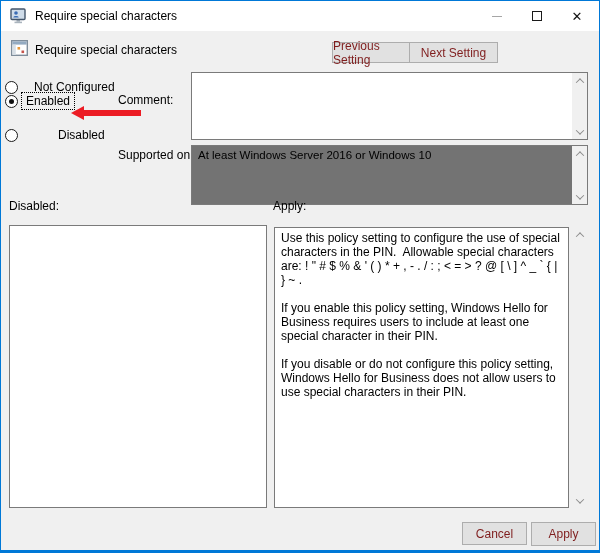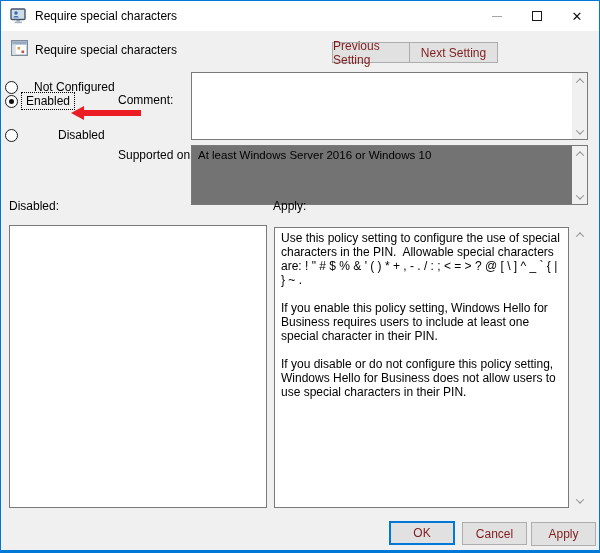--- a/index.html
+++ b/index.html
@@ -186,17 +186,16 @@
   </div>
   <div class="vscroll-ext">
     <div class="scroll-btn">
         <span class="chev up"></span>
       </div>
     <div class="scroll-btn">
         <span class="chev down"></span>
       </div>
   </div>
 
-  <div class="btn btn-ok">OK</div>
   <div class="btn btn-cancel">Cancel</div>
   <div class="btn btn-apply">Apply</div>
 
 </div>
 
 </body></html>

